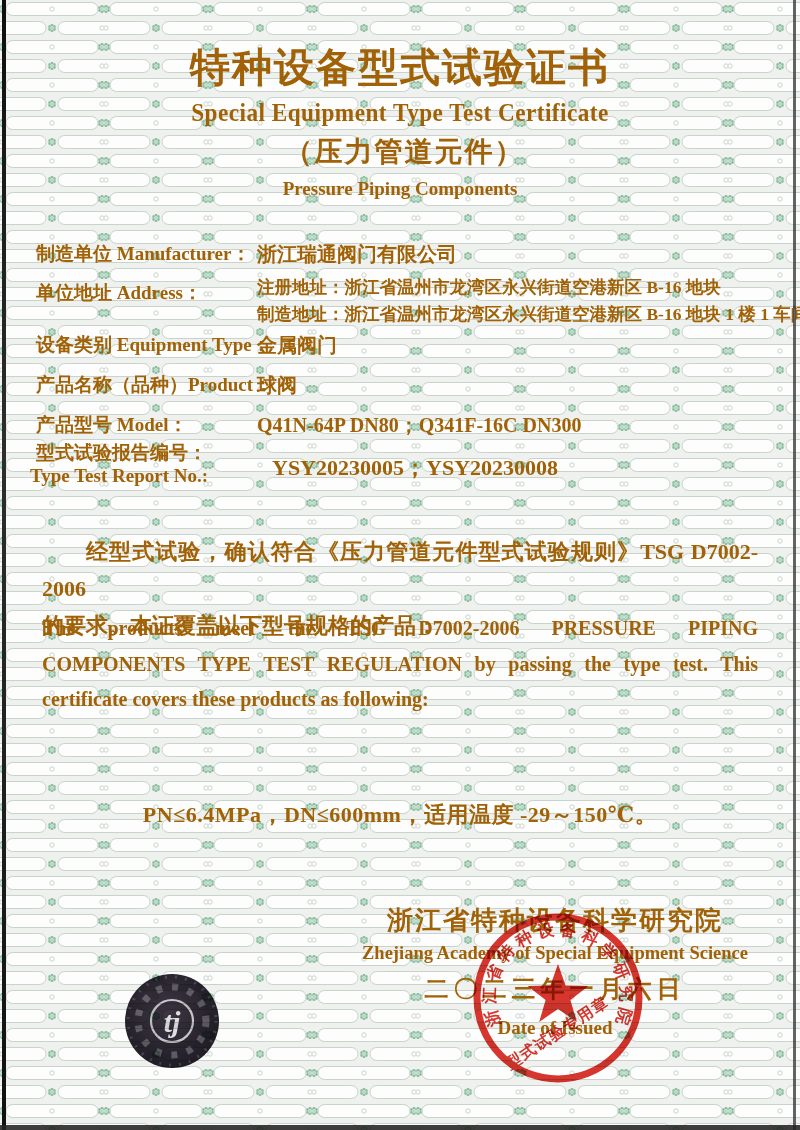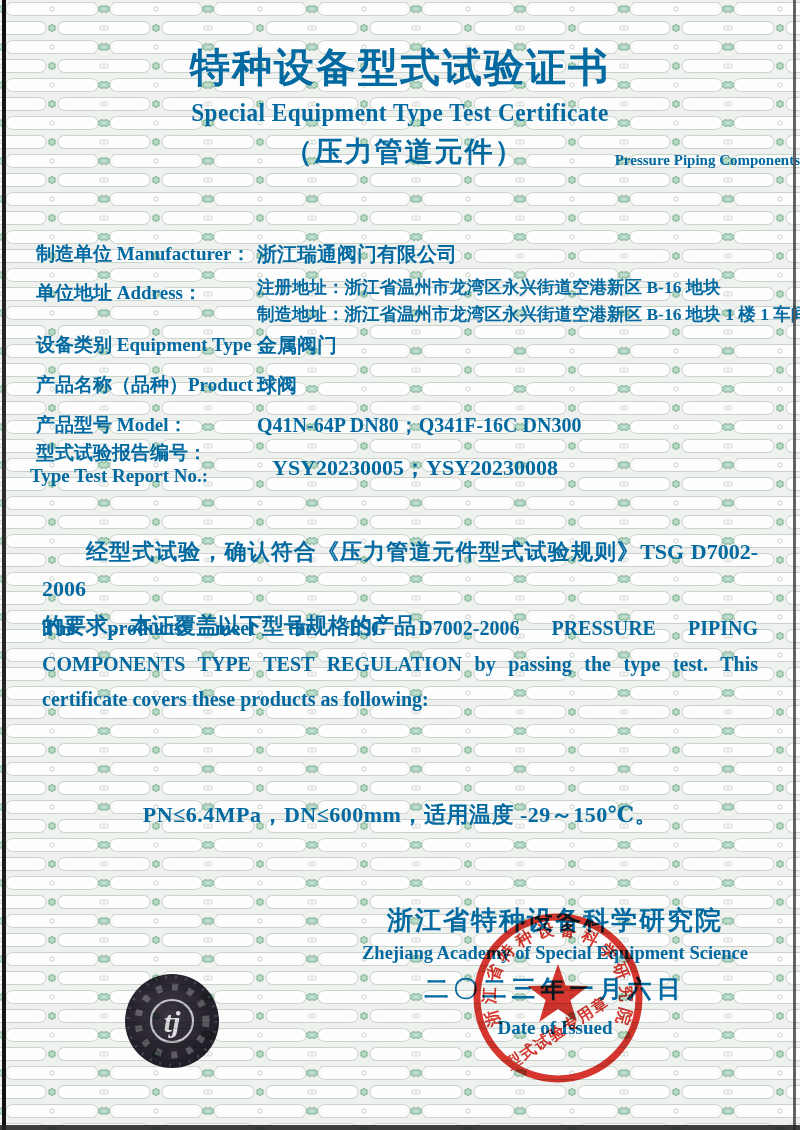--- a/index.html
+++ b/index.html
@@ -1,38 +1,38 @@
 <!DOCTYPE html>
 <html><head>
 <meta charset="utf-8">
 <style>
   html,body{margin:0;padding:0;background:#888;}
   .page{
     position:relative; width:800px; height:1130px; overflow:hidden;
-    background:#eef1ed; color:#0369a1;
+    background:#eef1ed; color:#a16207;
     font-family:"Liberation Serif","DejaVu Serif",serif;
   }
   .page .bg{position:absolute; left:0; top:0; z-index:0;}
   .abs{position:absolute; z-index:2;}
   .ctr{left:0; right:0; text-align:center;}
   .b{font-weight:700;}
 
   
   .edge-left{position:absolute; z-index:3; left:2px; top:0; width:4px; height:100%;
     background:linear-gradient(180deg,#0e0e0e,#2e2e2e 40%,#101010);}
   .edge-right{position:absolute; z-index:3; right:4px; top:0; width:3px; height:100%;
     background:#3c3c3c; opacity:.8;}
   .edge-bottom{position:absolute; z-index:3; left:0; bottom:0; width:100%; height:5px;
     background:#222; opacity:.88;}
 
   
   .title-zh{top:40px; font-size:40px; letter-spacing:2px;}
   .title-en{top:99px; font-size:25px; transform:scaleX(.93); letter-spacing:.5px;}
   .paren-zh{top:133px; font-size:28px; letter-spacing:2px;margin-left:9px;}
-  .paren-en{top:152px; font-size:15px;text-align:right;}
+  .paren-en{top:178px; font-size:19px;}
 
   .cert-line{top:197px; right:53px; display:flex; align-items:baseline; gap:9px; white-space:nowrap;}
   .cn-label-zh{font-size:22px; letter-spacing:1px;}
   .cn-label-en{font-size:18px;}
   .cn-value{font-size:24px; letter-spacing:.5px;}
 
   
   .frow{position:absolute; z-index:2; left:30px; right:22px; white-space:nowrap;}
   .flabel{position:absolute; left:0; top:0; font-size:19px; font-weight:700;margin-left:6px;}
   .fvalue{position:absolute; left:227px; top:0; font-size:20px; font-weight:700;}

